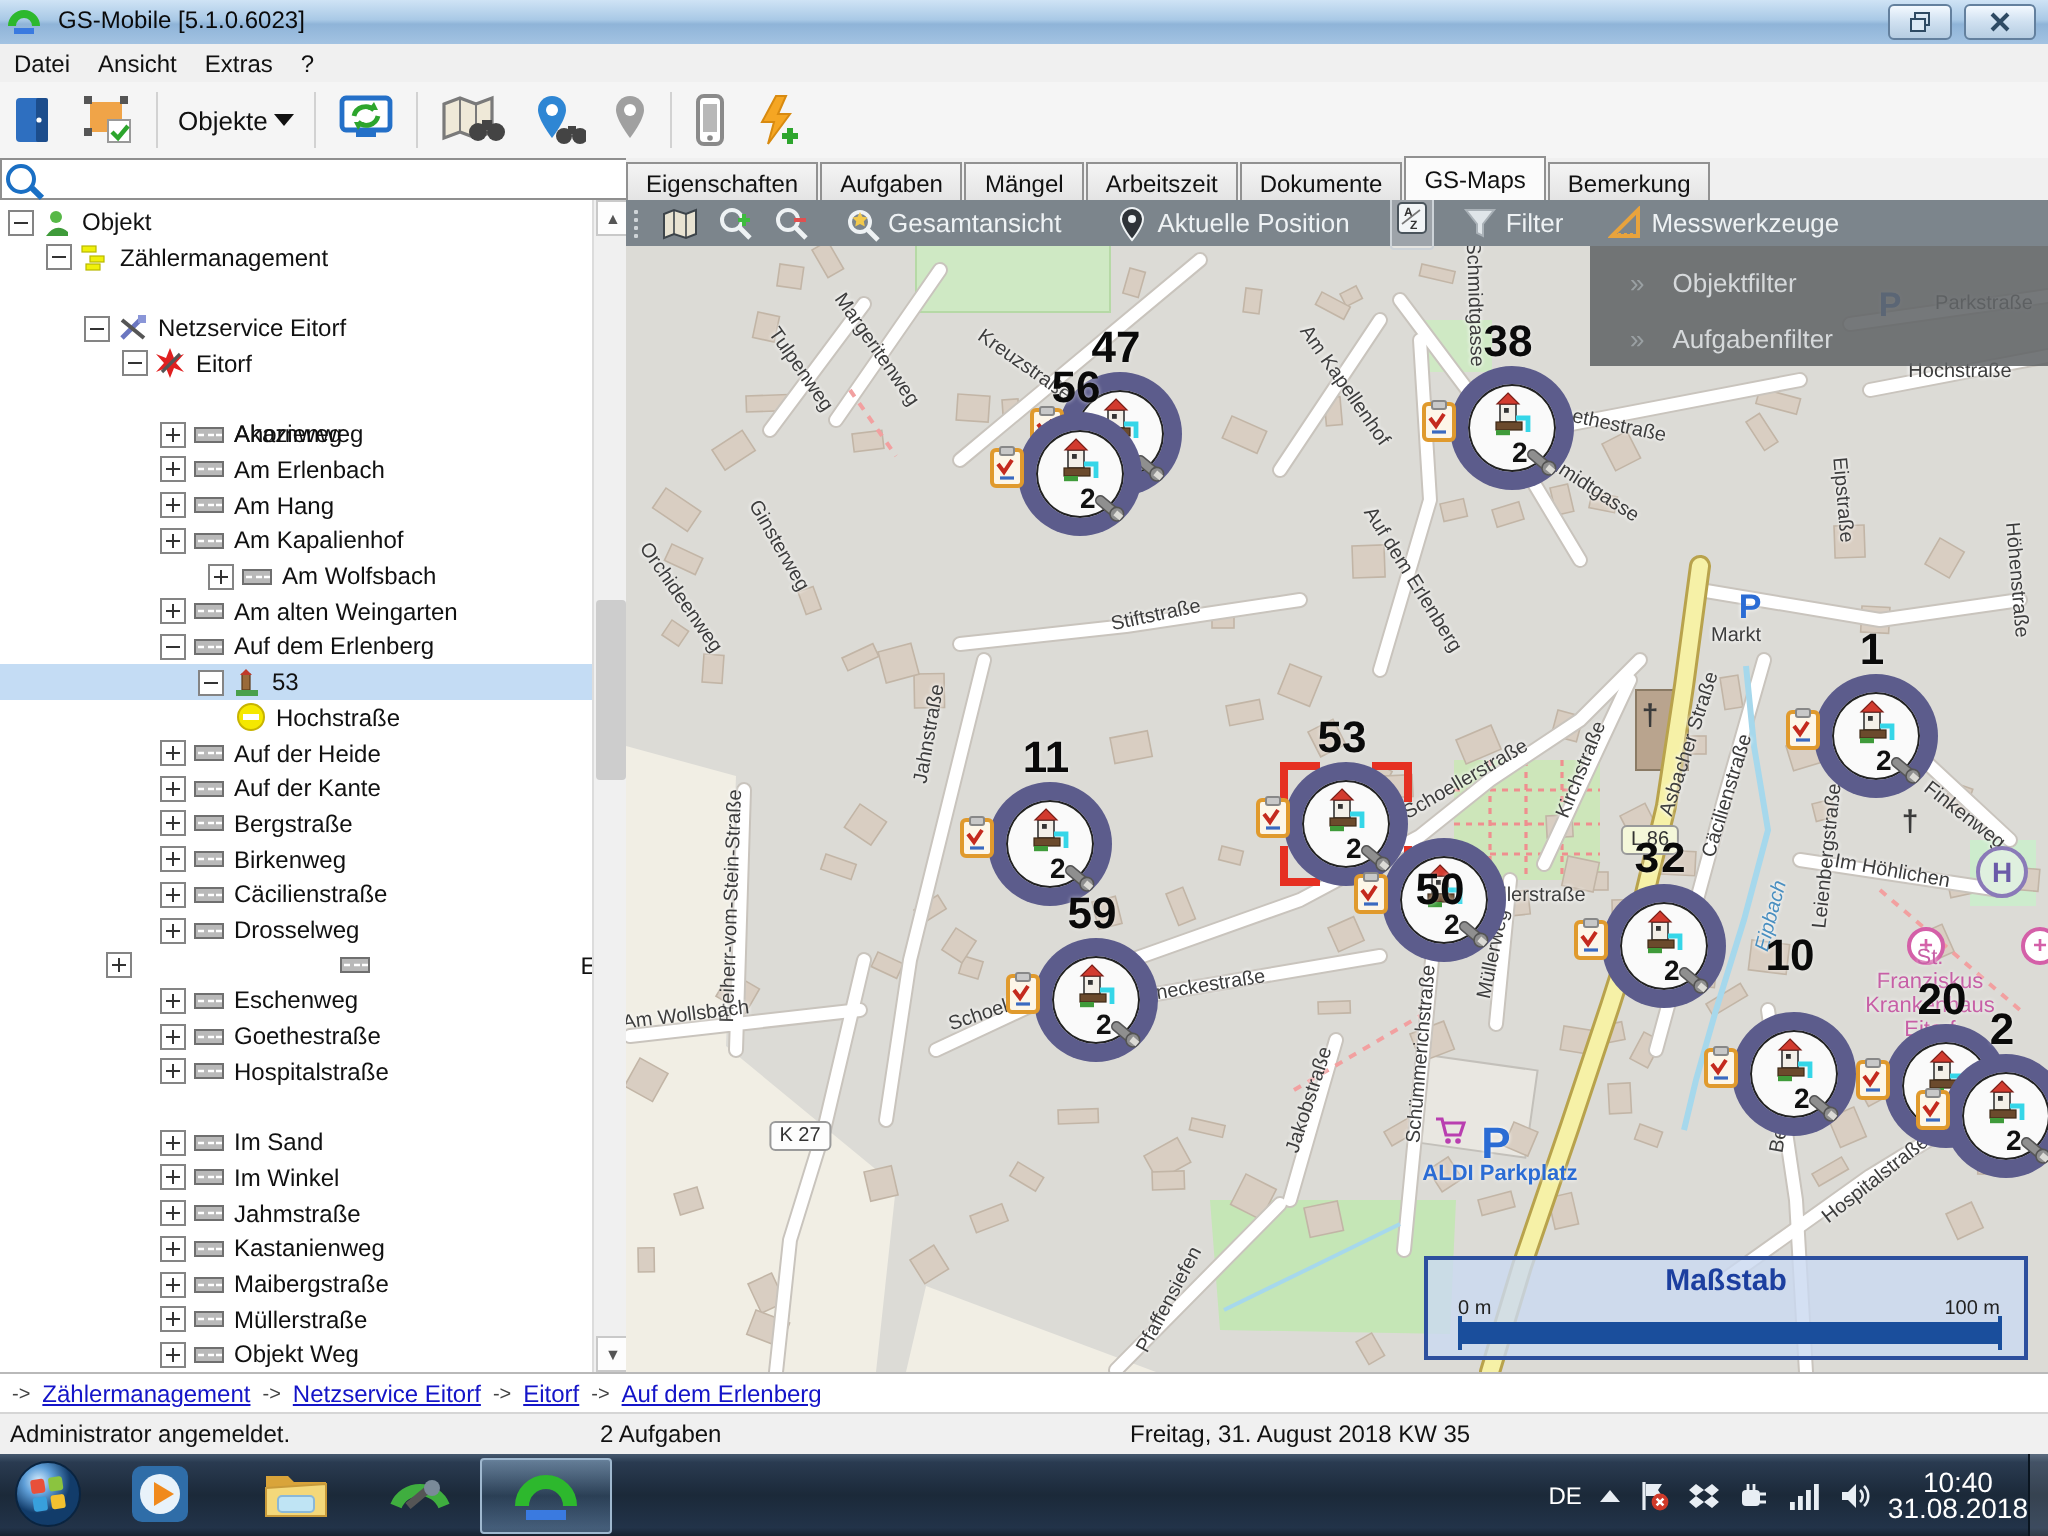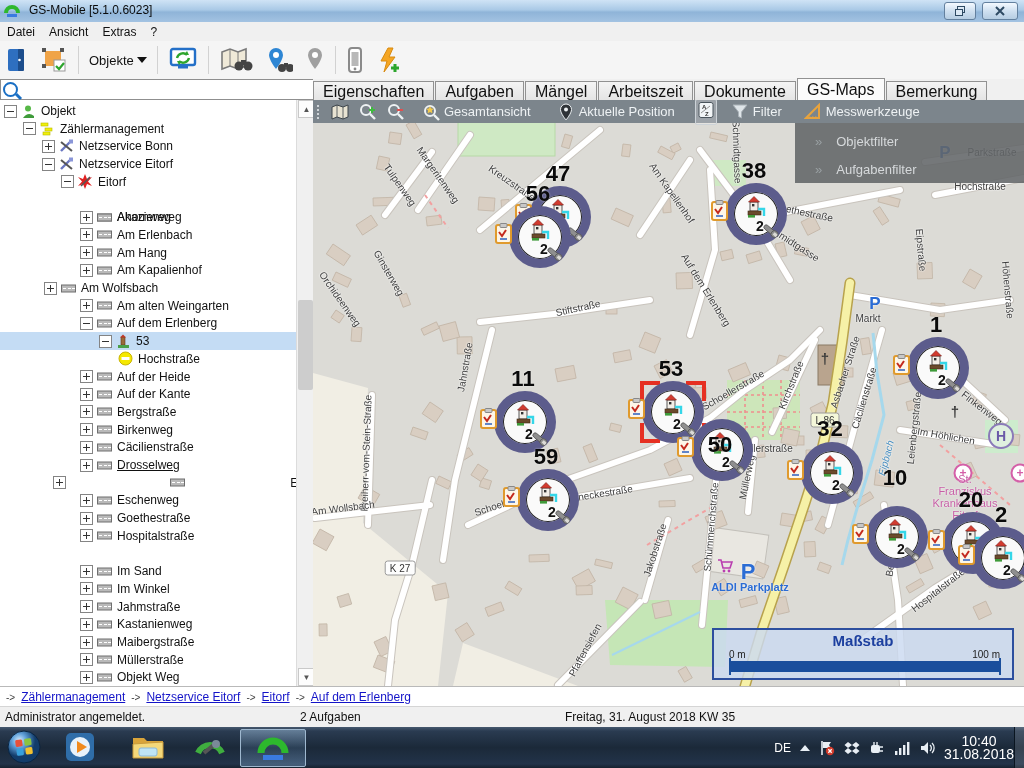--- a/index.html
+++ b/index.html
@@ -37,21 +37,21 @@
   .trow.sel{background:#c4dcf4;}
   .toggle{width:11px;height:11px;background:#fff;border:1px solid #848484;position:relative;flex:none;margin-right:4px;}
   .toggle::before{content:"";position:absolute;left:2px;top:5px;width:7px;height:1px;background:#333;}
   .toggle.plus::after{content:"";position:absolute;left:5px;top:2px;width:1px;height:7px;background:#333;}
   .ticon{width:16px;height:15px;flex:none;margin-right:4px;}
   #tree-scroll{left:296px;top:100px;width:17px;height:586px;background:#f0f0f0;border-left:1px solid #dcdcdc;}
   .sarrow{position:absolute;left:1px;width:15px;height:16px;background:#fdfdfd;border:1px solid #c9c9c9;display:flex;align-items:center;justify-content:center;font-size:8px;color:#555;}
   #tree-thumb{position:absolute;left:1px;top:200px;width:15px;height:90px;background:#cdcdcd;border-radius:2px;}
   
   #tabstrip{left:313px;top:79px;width:711px;height:21px;background:#f0f0f0;display:flex;align-items:flex-end;}
-  .tab{height:17px;padding:1px 9px 0 9px;font-size:16px;color:#111;background:linear-gradient(#f4f4f4,#e4e4e4);
+  .tab{height:17px;padding:1px 9px 0 9px;font-size:12px;color:#111;background:linear-gradient(#f4f4f4,#e4e4e4);
     border:1px solid #919191;border-bottom:none;margin-right:1px;display:flex;align-items:center;}
   .tab.active{height:20px;background:#fbfbfb;position:relative;z-index:2;}
   
   #map-wrap{left:313px;top:100px;width:711px;height:586px;background:#dcdbd6;overflow:hidden;}
   #map-toolbar{position:absolute;left:0;top:0;width:711px;height:23px;background:#7c858c;display:flex;align-items:center;z-index:40;color:#eef2f4;}
   .mtlabel{font-size:13px;color:#eef2f4;margin:0 10px 0 4px;}
   .mticon{width:18px;height:18px;flex:none;}
   .grip{width:4px;height:16px;margin:0 6px 0 3px;background-image:radial-gradient(#cfd4d8 1px,transparent 1.2px);background-size:4px 4px;}
   #az-btn{border:1px solid #cdd3d8;background:rgba(255,255,255,0.25);border-radius:2px;padding:1px;margin:0 8px;}
   #map-layer{position:absolute;left:0;top:23px;width:711px;height:563px;}
@@ -238,36 +238,27 @@
       </div>
       <div class="trow" style="top: 19.7px; padding-left: 23px;">
         <span class="toggle"></span>
         <span class="ticon"><svg width="15" height="15">
             <rect x="1" y="2" width="7" height="3" fill="#f0f00a" stroke="#b8b800" stroke-width="0.6"></rect>
             <rect x="5" y="7" width="7" height="3" fill="#f0f00a" stroke="#b8b800" stroke-width="0.6"></rect>
             <rect x="3" y="11" width="7" height="3" fill="#f0f00a" stroke="#b8b800" stroke-width="0.6"></rect>
           </svg></span>
         <span>Zählermanagement</span>
       </div>
-      <div class="trow" style="top: 37.4px; padding-left: 42px;">
-        <span class="toggle plus"></span>
+      <div class="trow" style="top: 55.1px; padding-left: 42px;">
+        <span class="toggle"></span>
         <span class="ticon"><svg width="15" height="15">
             <path d="M2,12 L12,2" stroke="#6a76c0" stroke-width="2.4"></path>
             <path d="M2,3 L13,12" stroke="#555" stroke-width="2"></path>
             <rect x="10" y="0.5" width="4" height="4" fill="#8a96d8"></rect>
           </svg></span>
-        <span>Netzservice Bonn</span>
-      </div>
-      <div class="trow" style="top: 55.1px; padding-left: 42px;">
-        <span class="toggle"></span>
-        <span class="ticon"><svg width="15" height="15">
-            <path d="M2,12 L12,2" stroke="#6a76c0" stroke-width="2.4"></path>
-            <path d="M2,3 L13,12" stroke="#555" stroke-width="2"></path>
-            <rect x="10" y="0.5" width="4" height="4" fill="#8a96d8"></rect>
-          </svg></span>
         <span>Netzservice Eitorf</span>
       </div>
       <div class="trow" style="top: 72.8px; padding-left: 61px;">
         <span class="toggle"></span>
         <span class="ticon"><svg width="15" height="15">
             <path d="M7,0 L9,5 L14,3 L10,7.5 L14,12 L9,10 L7,15 L5,10 L0,12 L4,7.5 L0,3 L5,5 Z" fill="#e02020"></path>
             <path d="M3,12 L12,3" stroke="#555" stroke-width="1.6"></path>
           </svg></span>
         <span>Eitorf</span>
       </div>
@@ -304,21 +295,21 @@
         <span>Am Hang</span>
       </div>
       <div class="trow" style="top: 161.3px; padding-left: 80px;">
         <span class="toggle plus"></span>
         <span class="ticon"><svg width="15" height="15">
             <rect x="0.5" y="4" width="14" height="7" fill="#b9b9b9" stroke="#6f6f6f"></rect>
             <path d="M2,7.5 h3 M7,7.5 h3 M11,7.5 h3" stroke="#fff" stroke-width="1.2"></path>
           </svg></span>
         <span>Am Kapalienhof</span>
       </div>
-      <div class="trow" style="top: 179px; padding-left: 44px;">
+      <div class="trow" style="top: 179px; padding-left: 104px;">
         <span class="toggle plus"></span>
         <span class="ticon"><svg width="15" height="15">
             <rect x="0.5" y="4" width="14" height="7" fill="#b9b9b9" stroke="#6f6f6f"></rect>
             <path d="M2,7.5 h3 M7,7.5 h3 M11,7.5 h3" stroke="#fff" stroke-width="1.2"></path>
           </svg></span>
         <span>Am Wolfsbach</span>
       </div>
       <div class="trow" style="top: 196.7px; padding-left: 80px;">
         <span class="toggle plus"></span>
         <span class="ticon"><svg width="15" height="15">
@@ -384,21 +375,21 @@
         <span>Birkenweg</span>
       </div>
       <div class="trow" style="top: 338.3px; padding-left: 80px;">
         <span class="toggle plus"></span>
         <span class="ticon"><svg width="15" height="15">
             <rect x="0.5" y="4" width="14" height="7" fill="#b9b9b9" stroke="#6f6f6f"></rect>
             <path d="M2,7.5 h3 M7,7.5 h3 M11,7.5 h3" stroke="#fff" stroke-width="1.2"></path>
           </svg></span>
         <span>Cäcilienstraße</span>
       </div>
-      <div class="trow" style="top: 356px; padding-left: 80px; text-decoration: underline;">
+      <div class="trow" style="top: 356px; padding-left: 80px;">
         <span class="toggle plus"></span>
         <span class="ticon"><svg width="15" height="15">
             <rect x="0.5" y="4" width="14" height="7" fill="#b9b9b9" stroke="#6f6f6f"></rect>
             <path d="M2,7.5 h3 M7,7.5 h3 M11,7.5 h3" stroke="#fff" stroke-width="1.2"></path>
           </svg></span>
         <span>Drosselweg</span>
       </div>
       <div class="trow" style="top: 373.7px; padding-left: 53px; justify-content: space-between;">
         <span class="toggle plus"></span>
         <span class="ticon"><svg width="15" height="15">

